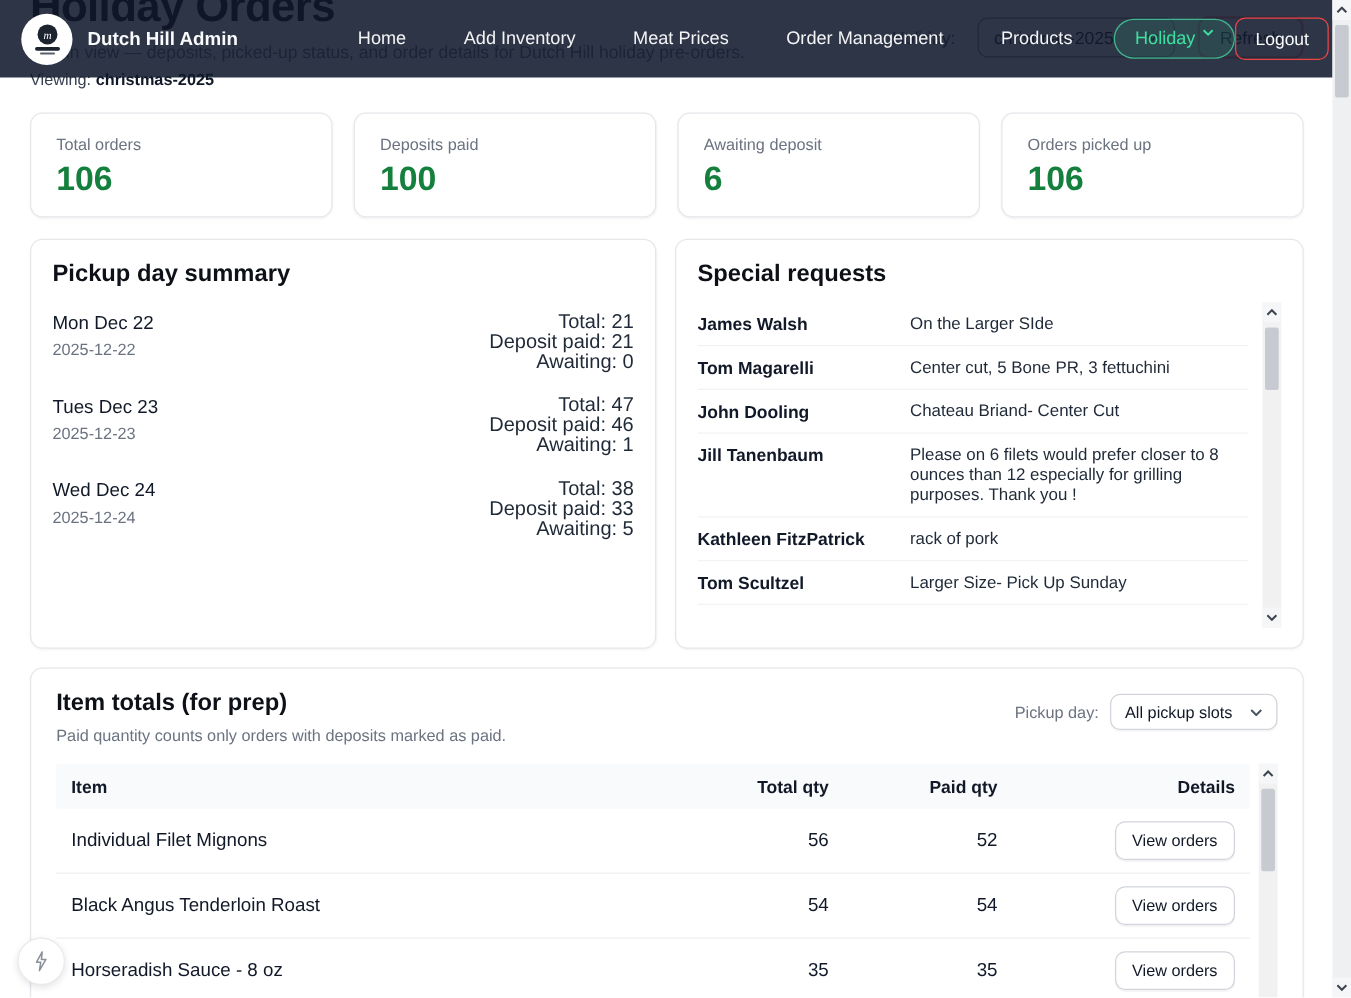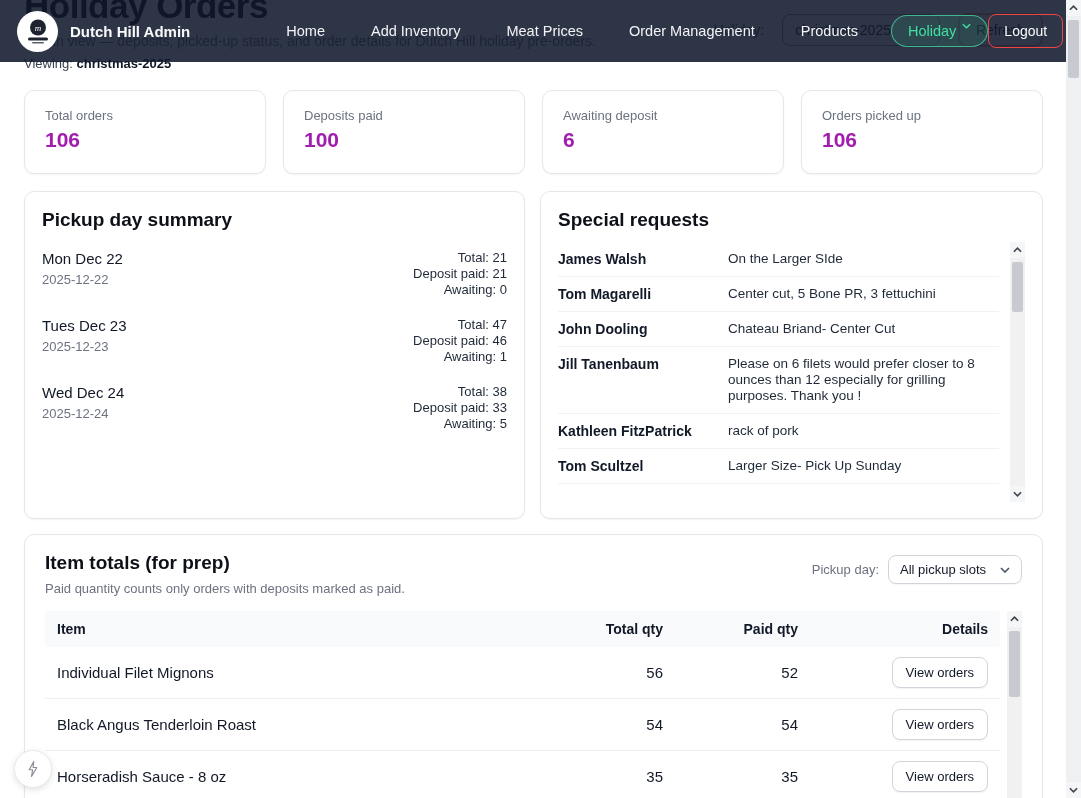--- a/index.html
+++ b/index.html
@@ -19,30 +19,30 @@
   .ph-label { font-size:14px; color:#4b5563; }
   .ghost-select { display:flex; align-items:center; gap:26px; border:1px solid #8b919c; border-radius:8px;
                   padding:7px 12px; font-size:14px; color:#1f2430; background:transparent; }
   .ghost-btn { border:2px solid #fca5a5; border-radius:8px; padding:7px 16px; font-size:14px;
                color:#1f2430; background:transparent; }
 
   .stats { display:grid; grid-template-columns:repeat(4,1fr); gap:17px; margin-top:18px; }
   .card { background:#fff; border:1px solid #e5e7eb; border-radius:10px; box-shadow:0 1px 2px rgba(16,24,40,.05); }
   .stat-card { padding:17px 20px; height:84px; }
   .stat-label { font-size:13px; color:#6b7280; }
-  .stat-value { font-size:21px; font-weight:700; color:#a21caf; margin-top:5px; }
+  .stat-value { font-size:27px; font-weight:700; color:#15803d; margin-top:5px; }
 
   .mid-grid { display:grid; grid-template-columns:501fr 503fr; gap:15px; margin-top:17px; }
   .mid-card { padding:17px 17px 16px 17px; height:328px; overflow:hidden; }
   .card-title { font-size:19px; font-weight:700; color:#0d1117; }
 
   .day-row { display:flex; justify-content:space-between; margin-top:19px; }
   .day-name { font-size:15px; color:#111827; }
   .day-date { font-size:13px; color:#6b7280; margin-top:5px; }
-  .day-counts { text-align:right; font-size:13px; color:#1f2937; line-height:16px; }
+  .day-counts { text-align:right; font-size:16px; color:#1f2937; line-height:16px; }
 
   .req-wrap { position:relative; margin-top:11px; height:260px; }
   .req-list { height:260px; overflow:hidden; margin-right:26px; }
   .req-row { display:grid; grid-template-columns:170px 1fr; padding:9px 0 9px 0; border-bottom:1px solid #f1f2f4; }
   .req-name { font-size:14px; font-weight:700; color:#111827; }
   .req-text { font-size:13.5px; color:#1f2937; line-height:16px; }
 
   .items-card { margin-top:15px; padding:17px 20px; height:400px; }
   .items-head { display:flex; justify-content:space-between; align-items:flex-start; }
   .items-sub { font-size:13px; color:#6b7280; margin-top:7px; }

